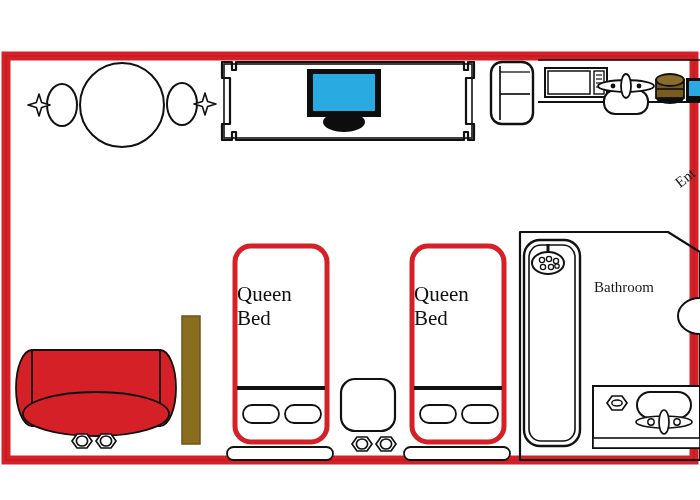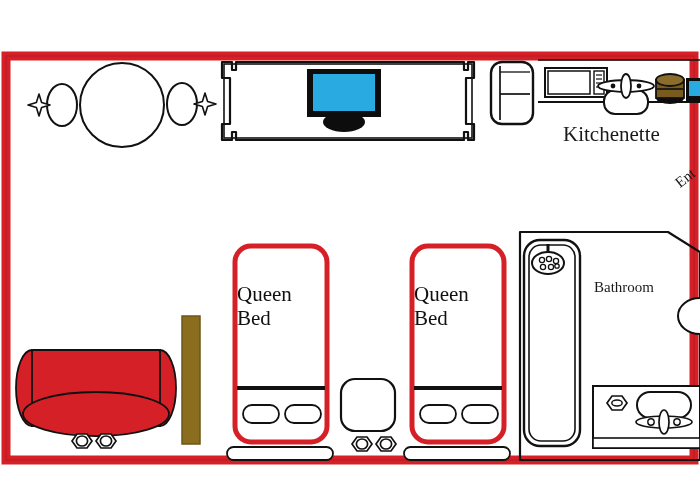--- a/index.html
+++ b/index.html
@@ -177,21 +177,20 @@
       <ellipse cx="664" cy="422" rx="5" ry="12" fill="#ffffff" stroke="#111" stroke-width="1.7"></ellipse>
       <circle cx="651" cy="422" r="3.2" fill="none" stroke="#111" stroke-width="1.4"></circle>
       <circle cx="677" cy="422" r="3.2" fill="none" stroke="#111" stroke-width="1.4"></circle>
       <path d="M607,403 L612,396 L622,396 L627,403 L622,410 L612,410 Z" fill="#fff" stroke="#111" stroke-width="1.7"></path>
       <ellipse cx="617" cy="403" rx="5.2" ry="3" fill="#fff" stroke="#111" stroke-width="1.5"></ellipse>
     </g>
   </g>
 
 </svg>
 
-  <div class="lbl" id="kitchenette-label">Kitchenette</div>
 
   <div class="lbl" id="bathroom-label">Bathroom</div>
 
   <div class="lbl" id="entry-label">Ent</div>
 
   <div class="bedlbl" id="queen-bed-label-1">
     <div>Queen</div>
     <div>Bed</div>
   </div>
 

